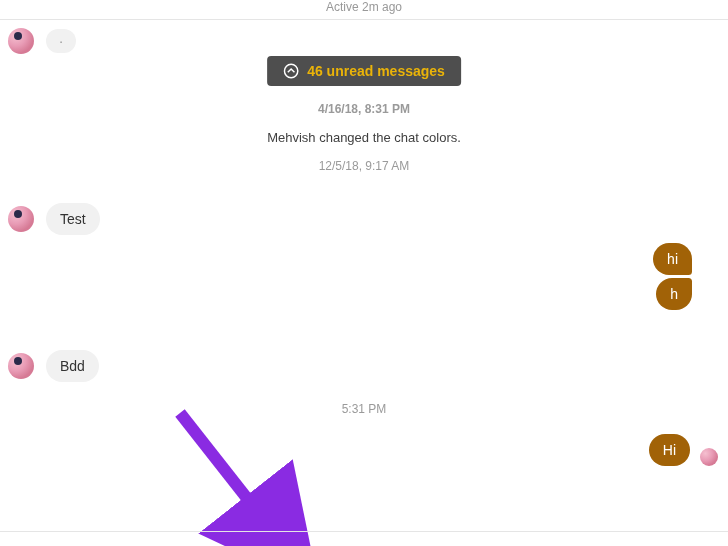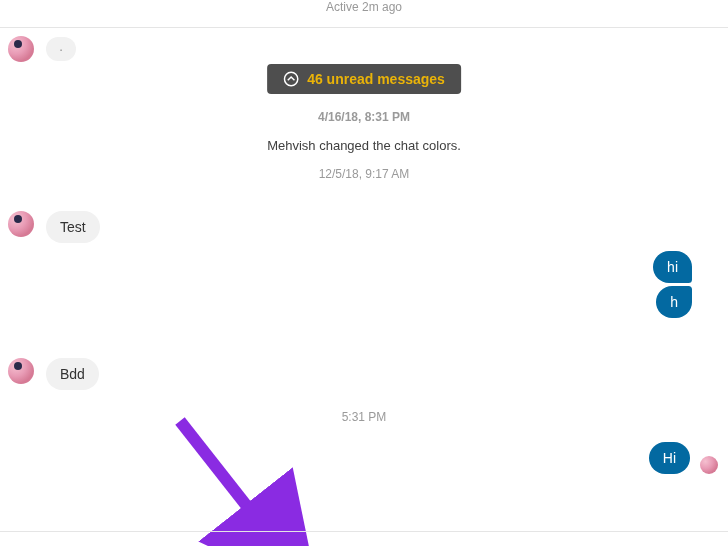--- a/index.html
+++ b/index.html
@@ -9,21 +9,21 @@
     }
     body {
       font-family: -apple-system, BlinkMacSystemFont, "Segoe UI", Helvetica, Arial, sans-serif;
       background: #ffffff;
       width: 728px;
       height: 546px;
       overflow: hidden;
       position: relative;
     }
     .header {
-      height: 28px;
+      height: 20px;
       border-bottom: 1px solid #e5e5e5;
       text-align: center;
       position: relative;
     }
     .status-text {
       color: #999;
       font-size: 12px;
       position: absolute;
       top: 0;
       left: 50%;
@@ -105,40 +105,40 @@
     }
     .timestamp.ts1 { margin-top: 48px; font-weight: bold; }
     .system-msg {
       text-align: center;
       color: #404040;
       font-size: 13px;
       margin: 12px 0;
     }
     .msg-row-left {
       display: flex;
-      align-items: flex-start;
+      align-items: center;
       margin: 6px 0;
     }
     .msg-row-right {
       display: flex;
       align-items: flex-end;
       justify-content: flex-end;
       margin: 3px 0;
     }
     .bubble-left {
       background: #f1f1f1;
       color: #333;
       padding: 8px 14px;
       border-radius: 18px;
       margin-left: 12px;
       font-size: 14px;
       max-width: 420px;
     }
     .bubble-right {
-      background: #0369a1;
+      background: #a16207;
       color: #fff;
       padding: 8px 14px;
       border-radius: 18px;
       font-size: 14px;
       max-width: 420px;
       margin-right: 4px;
     }
     .bubble-right.tail-tr { border-bottom-right-radius: 4px; }
     .bubble-right.tail-br { border-top-right-radius: 4px; }
     .right-group {

